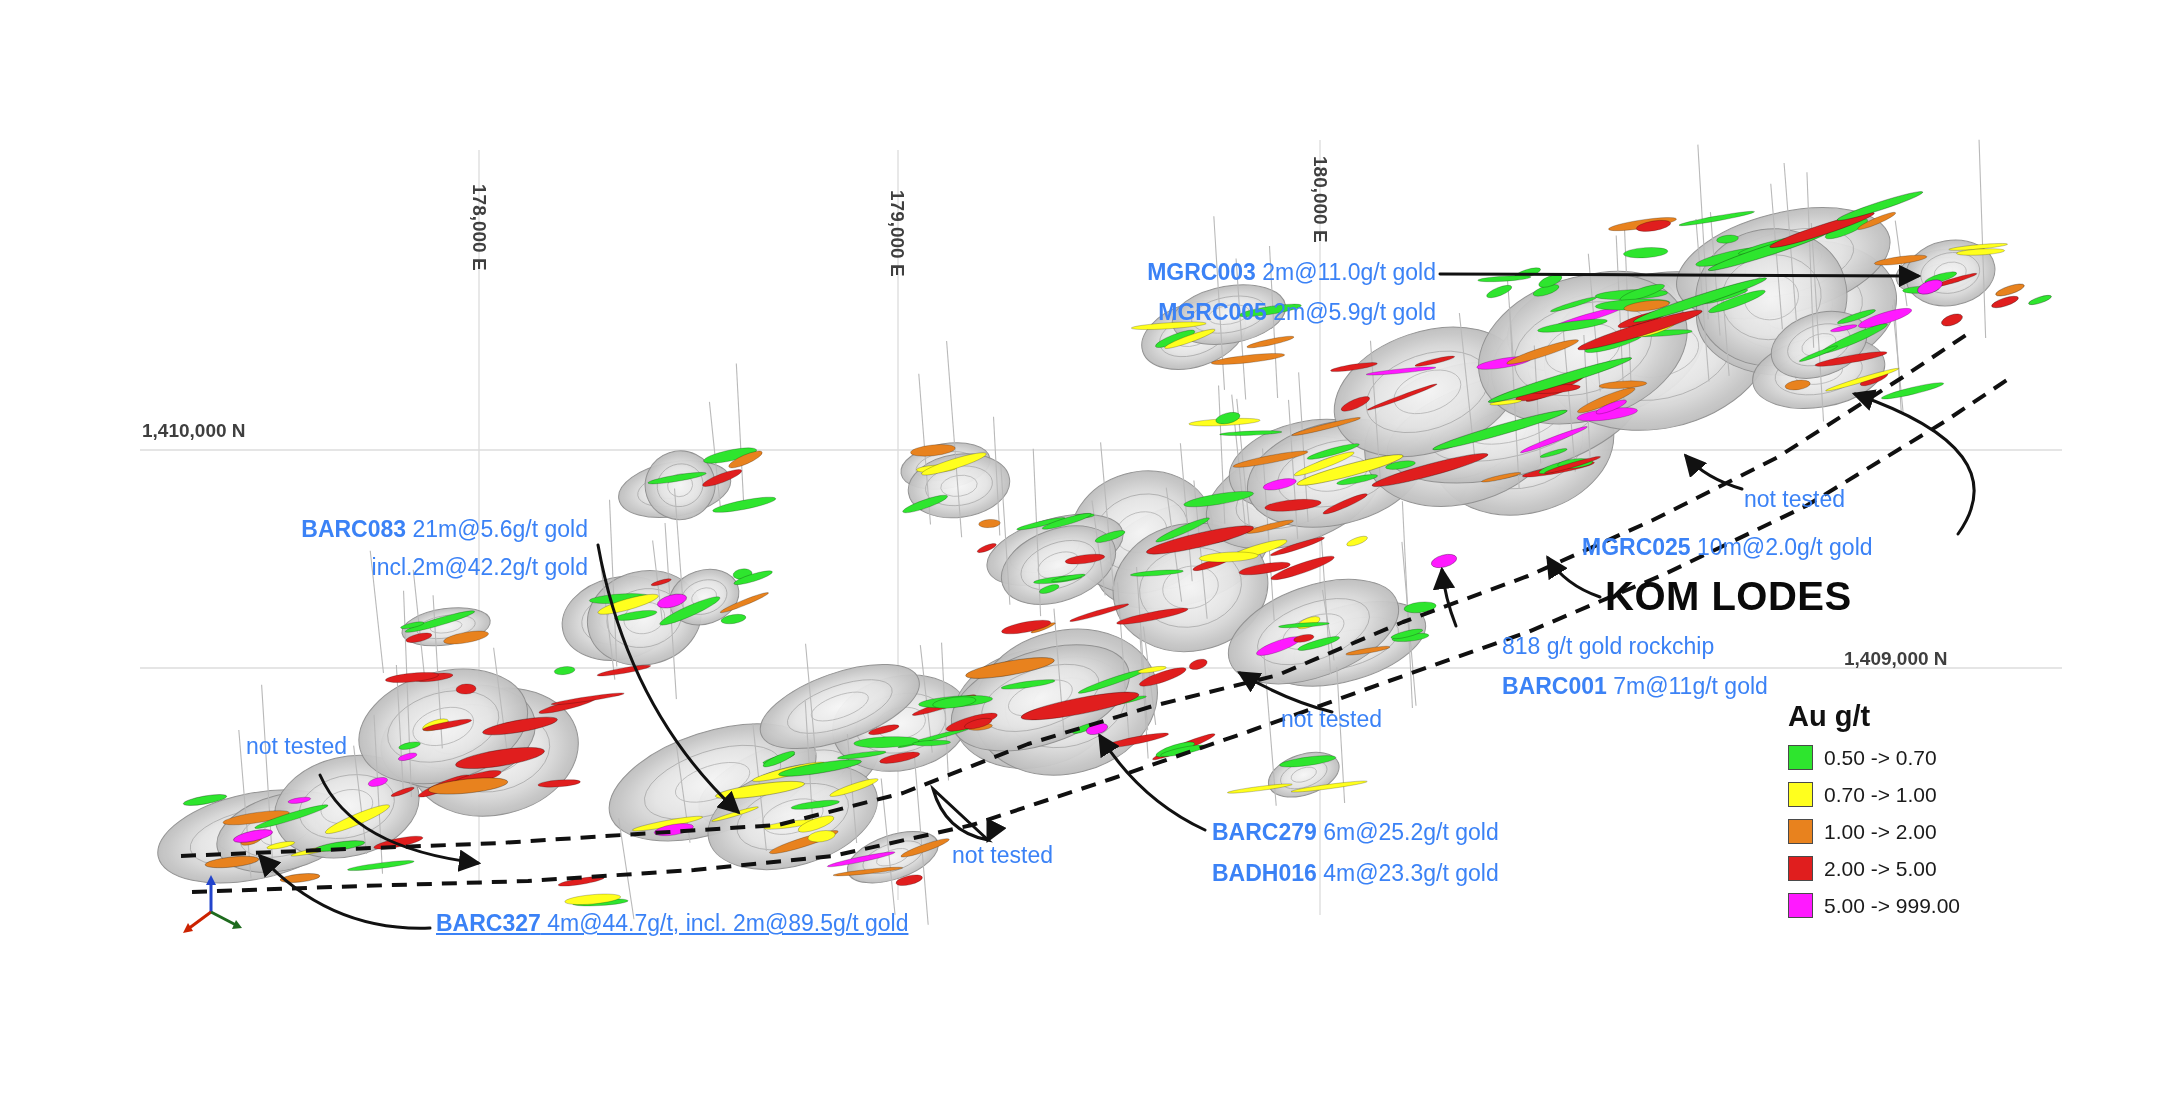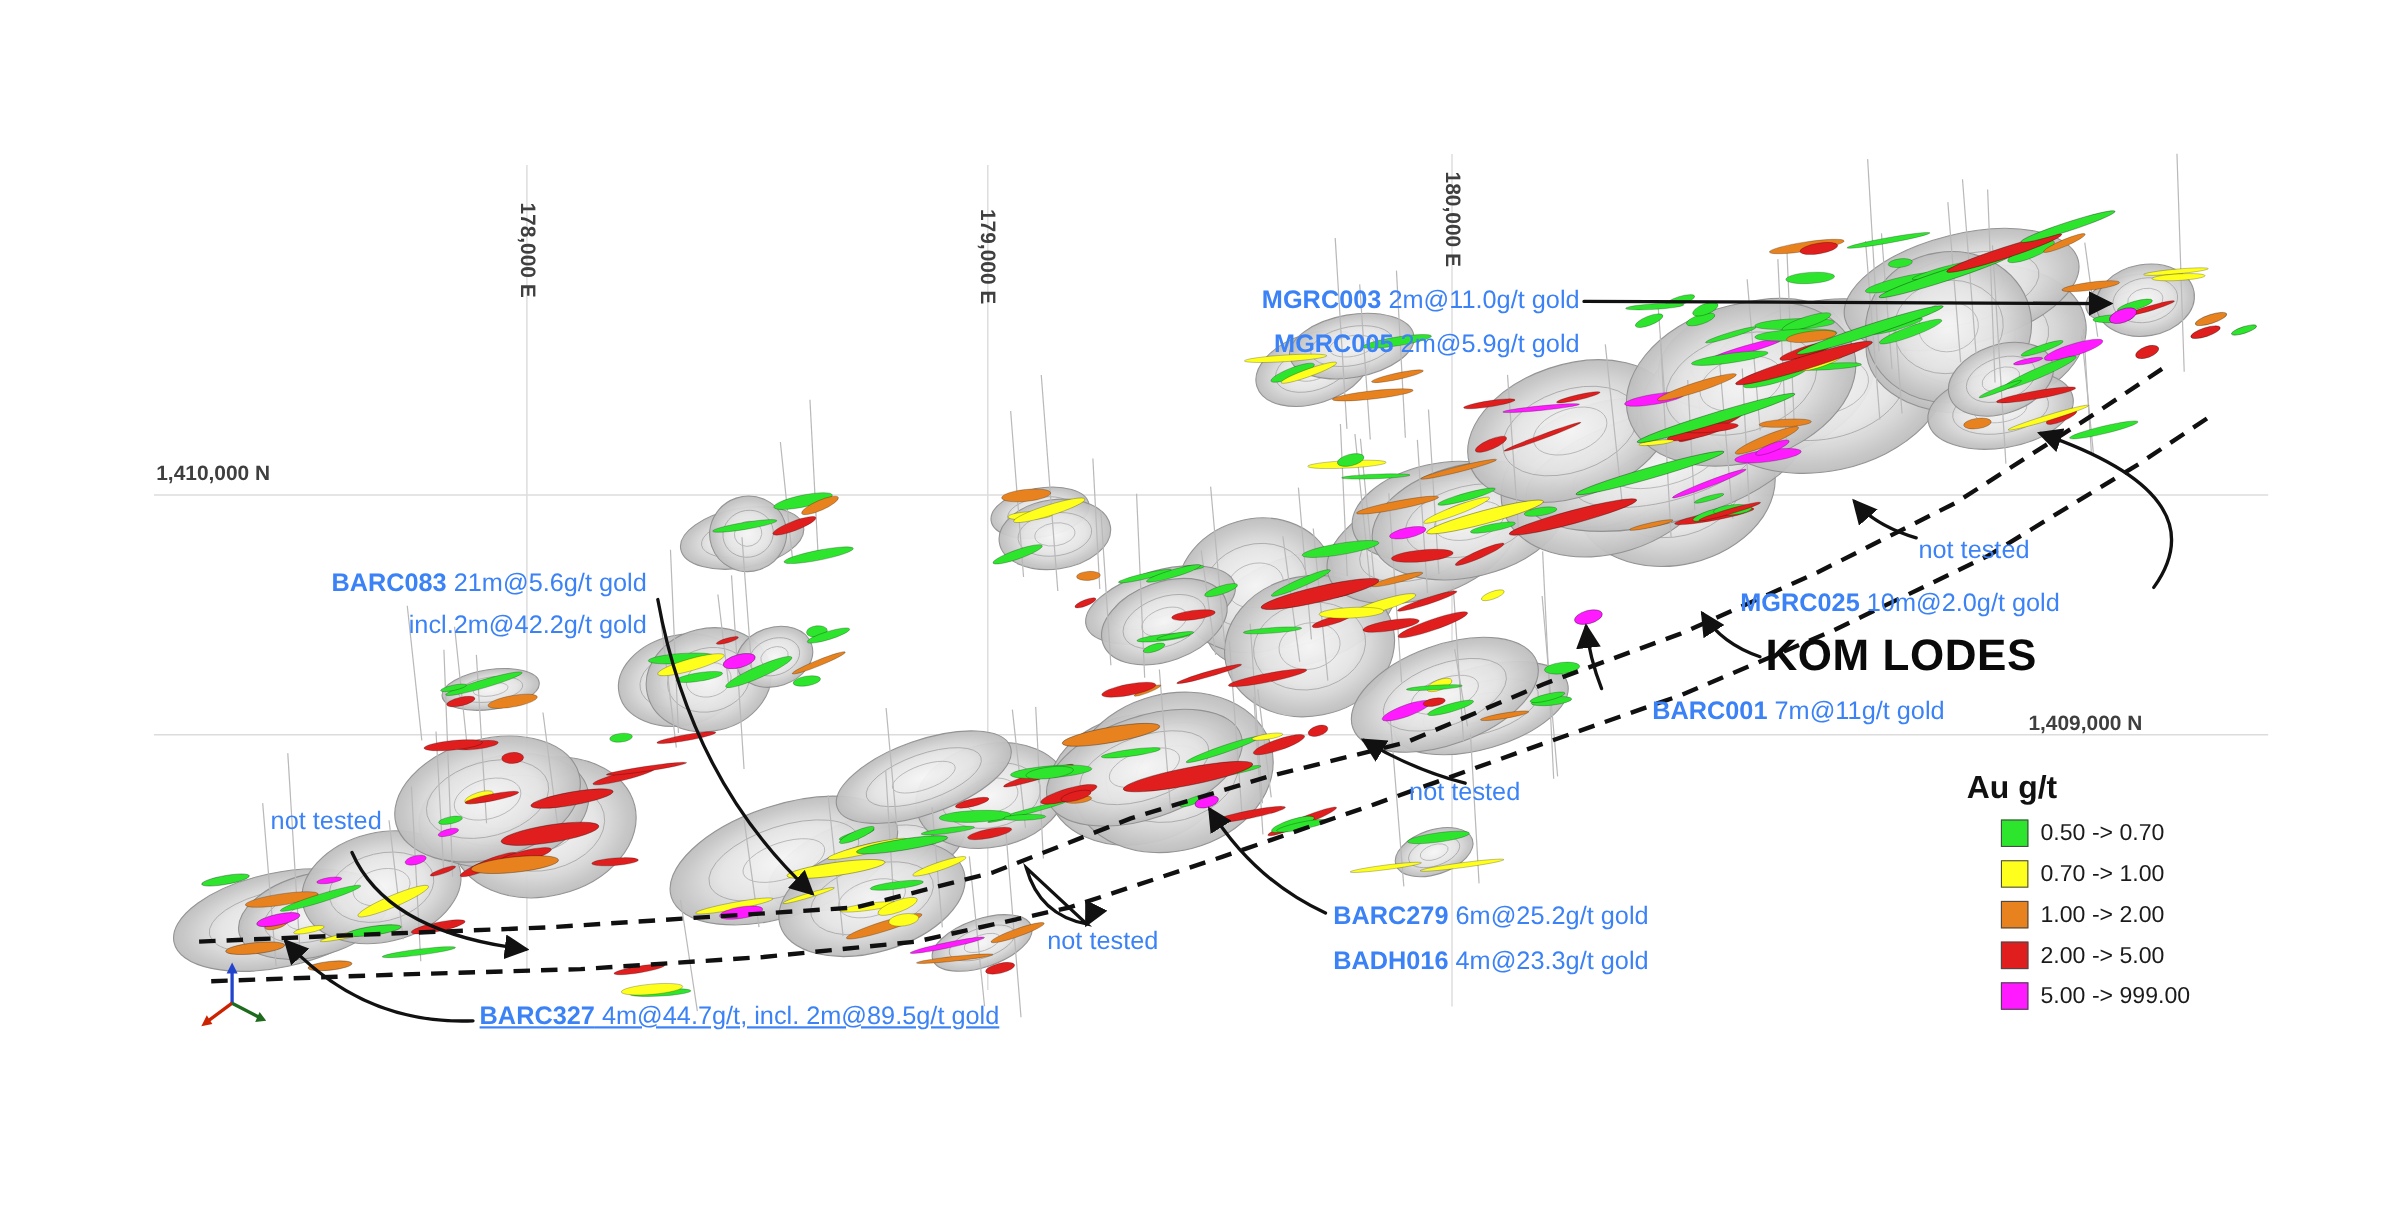--- a/index.html
+++ b/index.html
@@ -7,21 +7,21 @@
          font-family:"Liberation Sans",sans-serif;color:#111;}
   svg.scene{position:absolute;left:0;top:0;}
   .ann{position:absolute;font-size:23px;white-space:nowrap;color:#3b82f6;}
   .ann .b{font-weight:700;}
   .ann-line{white-space:nowrap;}
   .kom{position:absolute;font-size:40px;font-weight:800;letter-spacing:0.5px;white-space:nowrap;color:#0a0a0a;}
   .gridlabel{position:absolute;font-size:19px;color:#3f3f3f;font-weight:600;white-space:nowrap;}
   .vlabel{transform:rotate(90deg);transform-origin:left top;}
   .legend{position:absolute;}
   .legend-title{font-size:29px;font-weight:700;margin-bottom:6px;}
-  .legend-row{display:flex;align-items:center;gap:11px;margin-top:12px;margin-left:31px;}
+  .legend-row{display:flex;align-items:center;gap:11px;margin-top:12px;}
   .legend-swatch{width:25px;height:25px;border:1px solid #4a4a4a;box-sizing:border-box;}
   .legend-label{font-size:21px;color:#1a1a1a;}
 </style>
 </head>
 <body>
 
 <div class="stage">
 
   <svg class="scene" width="2166" height="1118" viewBox="0 0 2166 1118">
     <defs>
@@ -582,20 +582,21 @@
   <div class="ann" style="left:1212px;top:812px;line-height:41px;">
     <div class="ann-line"><span class="b">BARC279</span><span> 6m@25.2g/t gold</span></div>
     <div class="ann-line"><span class="b">BADH016</span><span> 4m@23.3g/t gold</span></div>
   </div>
 
   <div class="ann" style="left:1281px;top:706px;">
     <span>not tested</span>
   </div>
 
   <div class="ann" style="left:1502px;top:626px;line-height:40px;">
+    <div class="ann-line"><span>818 g/t gold rockchip</span></div>
     <div class="ann-line"><span class="b">BARC001</span><span> 7m@11g/t gold</span></div>
   </div>
 
   <div class="kom" style="left:1605px;top:574px;">KOM LODES</div>
 
   <div class="ann" style="left:1582px;top:534px;">
     <span class="b">MGRC025</span><span> 10m@2.0g/t gold</span>
   </div>
 
   <div class="ann" style="left:1744px;top:486px;">

